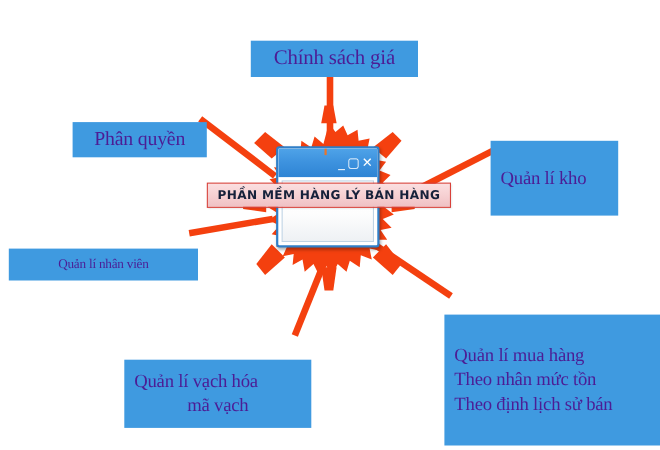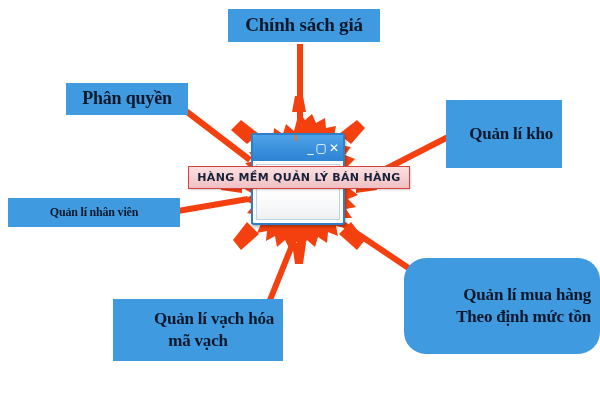--- a/index.html
+++ b/index.html
@@ -29,36 +29,37 @@
     left: 0;
     top: 0;
     width: 600px;
     height: 409px;
   }
 
   
   .label {
     position: absolute;
     background: #3F9AE0;
-    color: #0f172a;
+    color: #4c1d95;
     font-family: "Liberation Serif", serif;
-    font-weight: bold;
+    font-weight: normal;
     box-sizing: border-box;
     display: flex;
     flex-direction: column;
     justify-content: center;
     line-height: 1.30;
     letter-spacing: -0.2px;
+    margin-top: 28px;
   }
   .label .line {
     display: block;
     white-space: nowrap;
   }
   .align-center { text-align: center; }
-  .align-left   { text-align: right; }
+  .align-left   { text-align: left; }
   .align-right  { text-align: center; }
 
   
   #label-chinh-sach-gia {
     left: 228px; top: 9px; width: 152px; height: 33px;
     font-size: 19px; padding: 0 8px;
   }
   #label-phan-quyen {
     left: 66px; top: 83px; width: 122px; height: 32px;
     font-size: 18px; padding: 0 10px; text-align: center;
@@ -69,22 +70,22 @@
   }
   #label-quan-li-nhan-vien {
     left: 8px; top: 198px; width: 172px; height: 29px;
     font-size: 12px; padding: 0 8px;
   }
   #label-quan-li-hang-hoa {
     left: 113px; top: 299px; width: 170px; height: 62px;
     font-size: 17px; padding: 0 9px;
   }
   #label-quan-li-mua-hang {
-    left: 404px; top: 258px; width: 196px; height: 96px;
-    font-size: 17px; padding: 0 9px; border-radius: 22px;
+    left: 404px; top: 258px; width: 196px; height: 119px;
+    font-size: 17px; padding: 0 9px;
   }
 
   
   #app-window {
     position: absolute;
     left: 251px;
     top: 133px;
     width: 94px;
     height: 92px;
     border: 2px solid #2F7FC8;
@@ -195,21 +196,21 @@
     <div id="app-titlebar">
       <span id="titlebar-tick"></span>
       <span class="win-ctl">_</span>
       <span class="win-ctl">▢</span>
       <span class="win-ctl">✕</span>
     </div>
     <div id="app-client"></div>
   </div>
 
   <div id="center-banner">
-    <span id="center-banner-text">HÀNG MỀM QUẢN LÝ BÁN HÀNG</span>
+    <span id="center-banner-text">PHẦN MỀM HÀNG LÝ BÁN HÀNG</span>
   </div>
 
   <div class="label align-center" id="label-chinh-sach-gia">
     <span class="line">Chính sách giá</span>
   </div>
 
   <div class="label align-center" id="label-phan-quyen">
     <span class="line">Phân quyền</span>
   </div>
 
@@ -221,16 +222,17 @@
     <span class="line">Quản lí nhân viên</span>
   </div>
 
   <div class="label" id="label-quan-li-hang-hoa">
     <span class="line align-left">Quản lí vạch hóa</span>
     <span class="line align-right">mã vạch</span>
   </div>
 
   <div class="label align-left" id="label-quan-li-mua-hang">
     <span class="line">Quản lí mua hàng</span>
-    <span class="line">Theo định mức tồn</span>
+    <span class="line">Theo nhân mức tồn</span>
+    <span class="line">Theo định lịch sử bán</span>
   </div>
 
 </div>
 
 </body></html>

